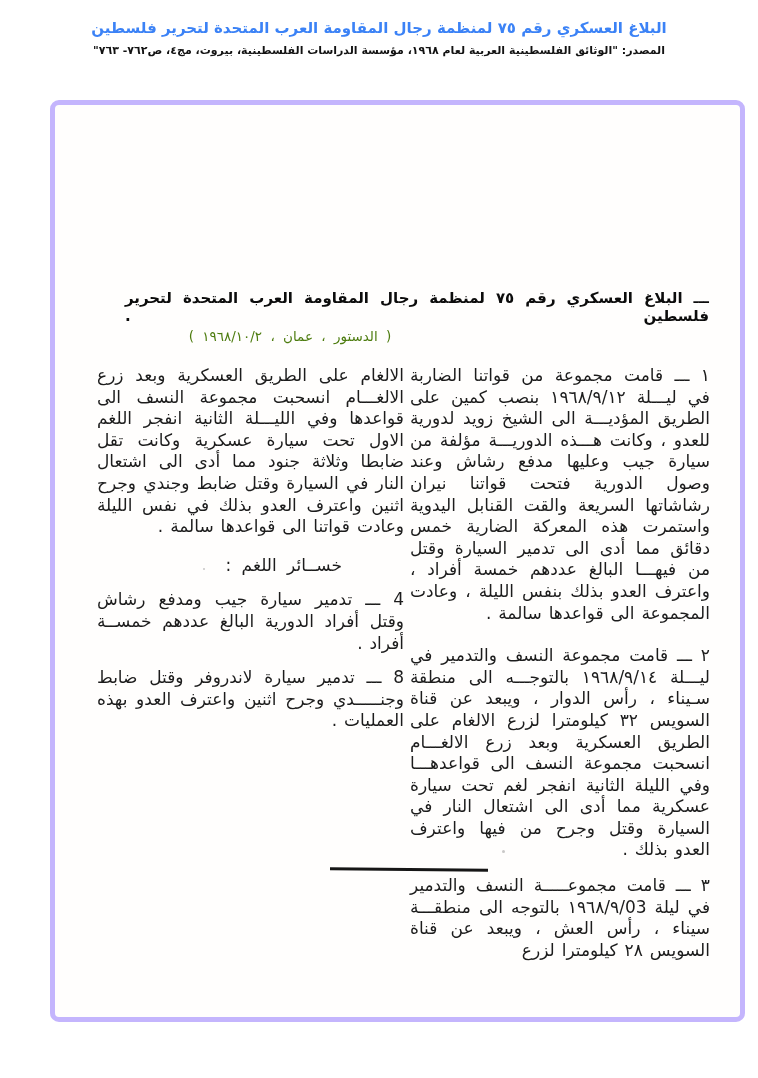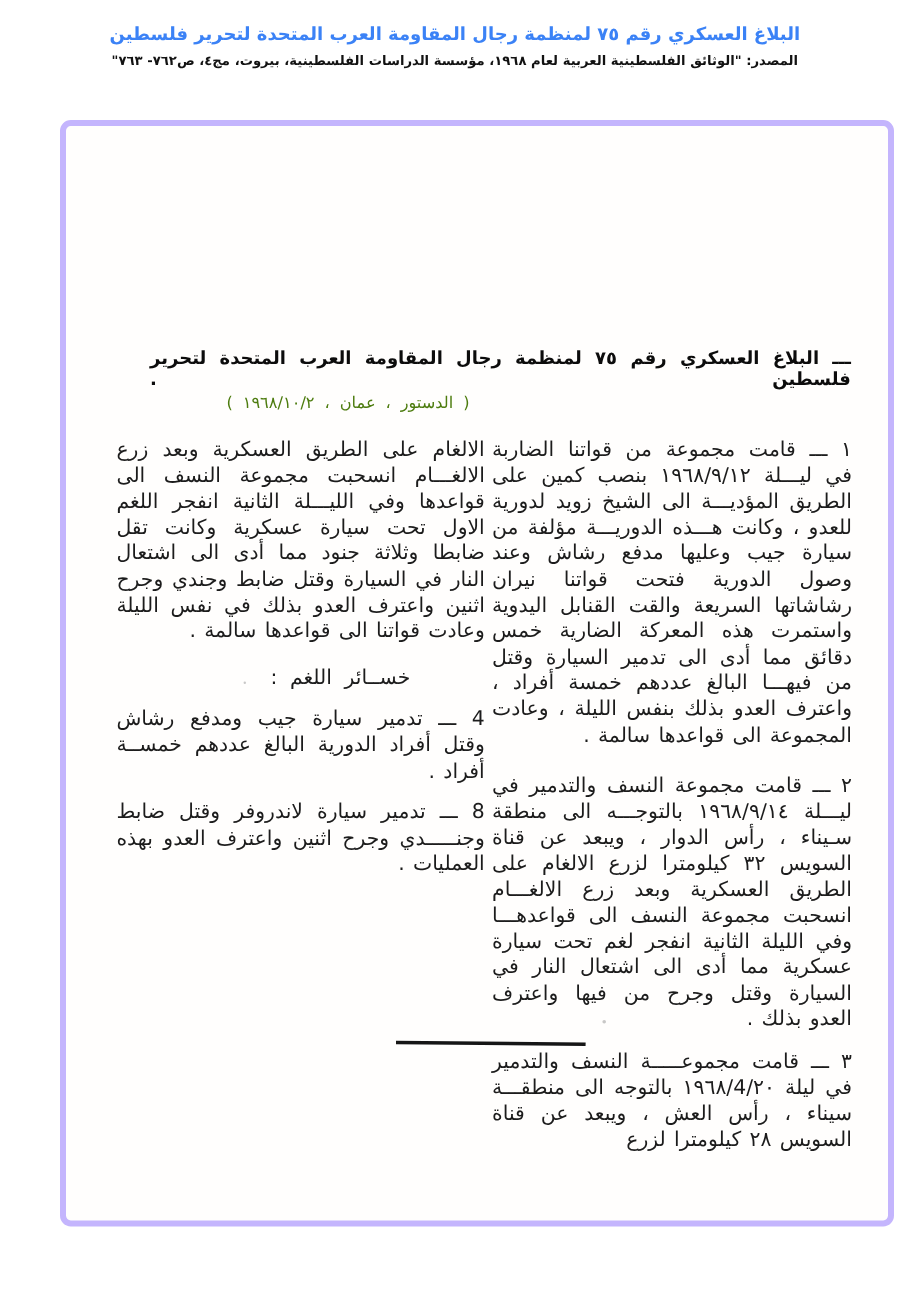--- a/index.html
+++ b/index.html
@@ -69,21 +69,21 @@
 
   <div class="frame">
 
     <div class="doc-title">ـــ  البلاغ العسكري رقم ٧٥ لمنظمة رجال المقاومة العرب المتحدة لتحرير فلسطين .</div>
 
     <div class="dateline">( الدستور ، عمان ، ١٩٦٨/١٠/٢ )</div>
 
     <div class="col col-right">
       <p>١ ـــ قامت مجموعة من قواتنا الضاربة في ليـــلة ١٩٦٨/٩/١٢ بنصب كمين على الطريق المؤديـــة الى الشيخ زويد لدورية للعدو ، وكانت هـــذه الدوريـــة مؤلفة من سيارة جيب وعليها مدفع رشاش وعند وصول الدورية فتحت قواتنا نيران رشاشاتها السريعة والقت القنابل اليدوية واستمرت هذه المعركة الضارية خمس دقائق مما أدى الى تدمير السيارة وقتل من فيهـــا البالغ عددهم خمسة أفراد ، واعترف العدو بذلك بنفس الليلة ، وعادت المجموعة الى قواعدها سالمة .</p>
       <p class="gap-lg">٢ ـــ قامت مجموعة النسف والتدمير في ليـــلة ١٩٦٨/٩/١٤ بالتوجـــه الى منطقة سـيناء ، رأس الدوار ، ويبعد عن قناة السويس ٣٢ كيلومترا لزرع الالغام على الطريق العسكرية وبعد زرع الالغـــام انسحبت مجموعة النسف الى قواعدهـــا وفي الليلة الثانية انفجر لغم تحت سيارة عسكرية مما أدى الى اشتعال النار في السيارة وقتل وجرح من فيها واعترف العدو بذلك .</p>
-      <p class="gap-sm">٣ ـــ قامت مجموعـــــة النسف والتدمير في ليلة ١٩٦٨/4/٢٠ بالتوجه الى منطقـــة سيناء ، رأس العش ، ويبعد عن قناة السويس ٢٨ كيلومترا لزرع</p>
+      <p class="gap-sm">٣ ـــ قامت مجموعـــــة النسف والتدمير في ليلة ١٩٦٨/٩/03 بالتوجه الى منطقـــة سيناء ، رأس العش ، ويبعد عن قناة السويس ٢٨ كيلومترا لزرع</p>
     </div>
 
     <div class="col col-left">
       <p>الالغام على الطريق العسكرية وبعد زرع الالغـــام انسحبت مجموعة النسف الى قواعدها وفي الليـــلة الثانية انفجر اللغم الاول تحت سيارة عسكرية وكانت تقل ضابطا وثلاثة جنود مما أدى الى اشتعال النار في السيارة وقتل ضابط وجندي وجرح اثنين واعترف العدو بذلك في نفس الليلة وعادت قواتنا الى قواعدها سالمة .</p>
       <p class="losses-h">خســائر اللغم :</p>
       <p class="loss">4 ـــ تدمير سيارة جيب ومدفع رشاش وقتل أفراد الدورية البالغ عددهم خمســة أفراد .</p>
       <p class="loss">8 ـــ تدمير سيارة لاندروفر وقتل ضابط وجنـــــدي وجرح اثنين واعترف العدو بهذه العمليات .</p>
     </div>
 
     <div class="sep"></div>

